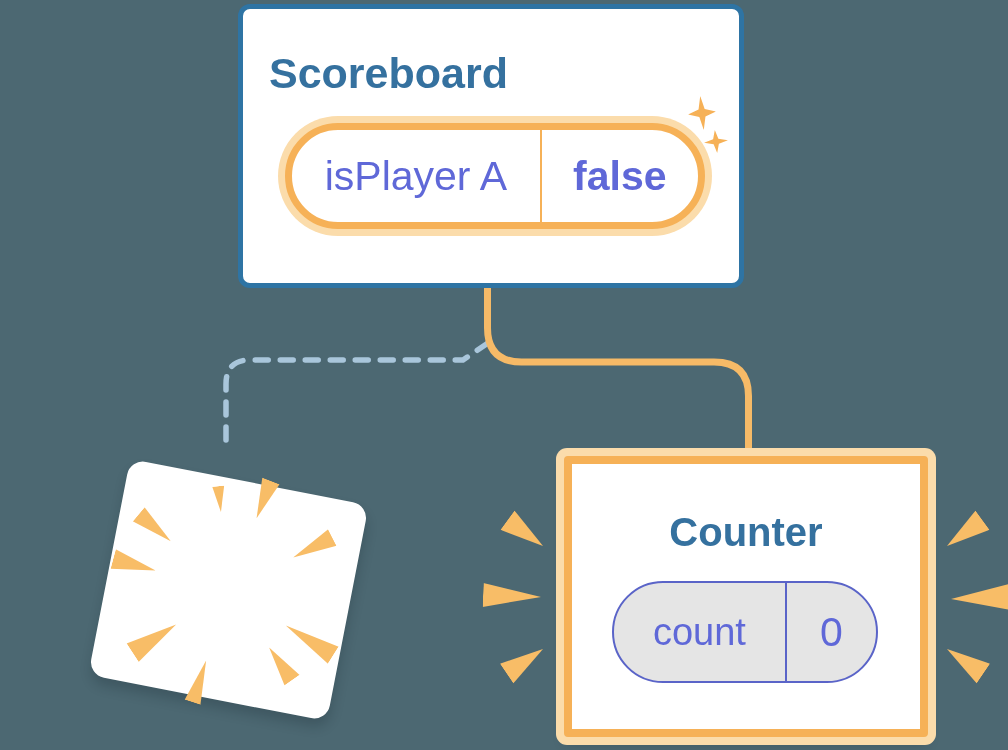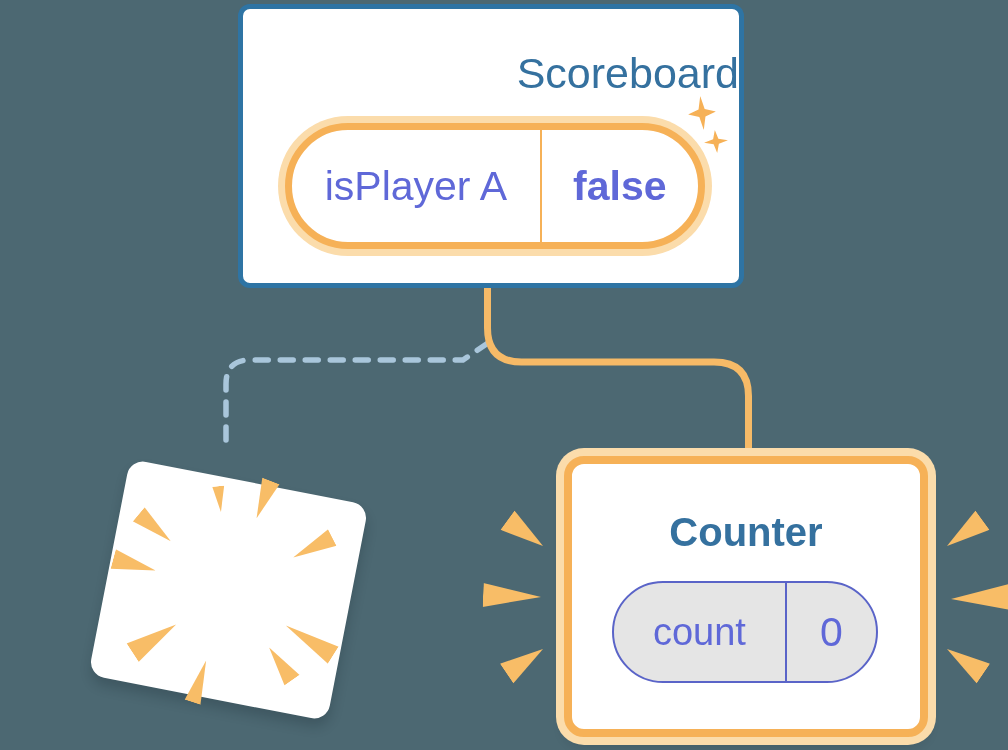--- a/index.html
+++ b/index.html
@@ -14,44 +14,44 @@
   .stage{position:absolute;inset:0;width:1008px;height:750px;}
 
   svg.connectors{position:absolute;left:0;top:0;z-index:1;}
   .conn-solid{stroke:var(--connector-orange);stroke-width:7;fill:none;}
   .conn-dashed{stroke:var(--dash-blue);stroke-width:5.5;fill:none;stroke-dasharray:13 12;stroke-linecap:round;}
 
   .card{position:absolute;background:var(--card-bg);z-index:2;}
 
   
   .scoreboard{left:238px;top:4px;width:506px;height:284px;border:5px solid var(--card-border);border-radius:12px;}
-  .scoreboard .card-title{position:absolute;left:0;right:0;top:40px;text-align:right;
-    font-size:43px;font-weight:400;color:var(--title-text);margin-left:26px;}
-  .pill-orange{position:absolute;left:42px;top:114px;width:420px;height:126px;
+  .scoreboard .card-title{position:absolute;left:0;right:0;top:40px;text-align:left;
+    font-size:43px;font-weight:700;color:var(--title-text);margin-left:26px;}
+  .pill-orange{position:absolute;left:42px;top:114px;width:420px;height:106px;
     background:#fff;border:7px solid var(--orange);border-radius:999px;
     box-shadow:0 0 0 7px var(--orange-glow);display:flex;align-items:stretch;overflow:hidden;}
   .pill-orange .cell{display:flex;align-items:center;justify-content:center;
     font-size:41px;color:var(--state-text);}
   .pill-orange .key{width:61.5%;border-right:2.5px solid var(--orange);}
   .pill-orange .val{flex:1;font-weight:700;}
 
   .sparkle{position:absolute;background:var(--orange);z-index:3;
     clip-path:polygon(50% 0%,61% 39%,100% 50%,61% 61%,50% 100%,39% 61%,0% 50%,39% 39%);}
   .sparkle.big{left:688px;top:96px;width:28px;height:34px;transform:rotate(-6deg);}
   .sparkle.small{left:704px;top:130px;width:24px;height:23px;transform:rotate(-6deg);}
 
   
   .exploding{left:107px;top:480px;width:243px;height:220px;border-radius:16px;
     transform:rotate(11deg);box-shadow:2px 8px 12px rgba(20,30,40,.22);}
   .ray{position:absolute;left:50%;top:50%;transform-origin:0 50%;background:var(--burst-orange);
     clip-path:polygon(0 50%,100% 4%,100% 96%);}
 
   
   .counter{left:564px;top:456px;width:364px;height:281px;border:8px solid var(--orange);
-    border-radius:20px;box-shadow:0 0 0 8px var(--orange-glow),0 8px 12px rgba(20,30,40,.18);}
+    border-radius:4px;box-shadow:0 0 0 8px var(--orange-glow),0 8px 12px rgba(20,30,40,.18);}
   .counter .card-title{position:absolute;left:0;right:0;top:46px;text-align:center;
     font-size:40px;font-weight:700;color:var(--title-text);}
   .pill-purple{position:absolute;left:40px;top:117px;width:266px;height:102px;
     border:2.5px solid var(--pill-purple-border);border-radius:999px;background:#e5e5e5;
     display:flex;align-items:stretch;overflow:hidden;}
   .pill-purple .cell{display:flex;align-items:center;justify-content:center;
     font-size:38px;color:var(--state-text);}
   .pill-purple .key{width:66%;border-right:2.5px solid var(--pill-purple-border);}
   .pill-purple .val{flex:1;font-size:41px;}
 

